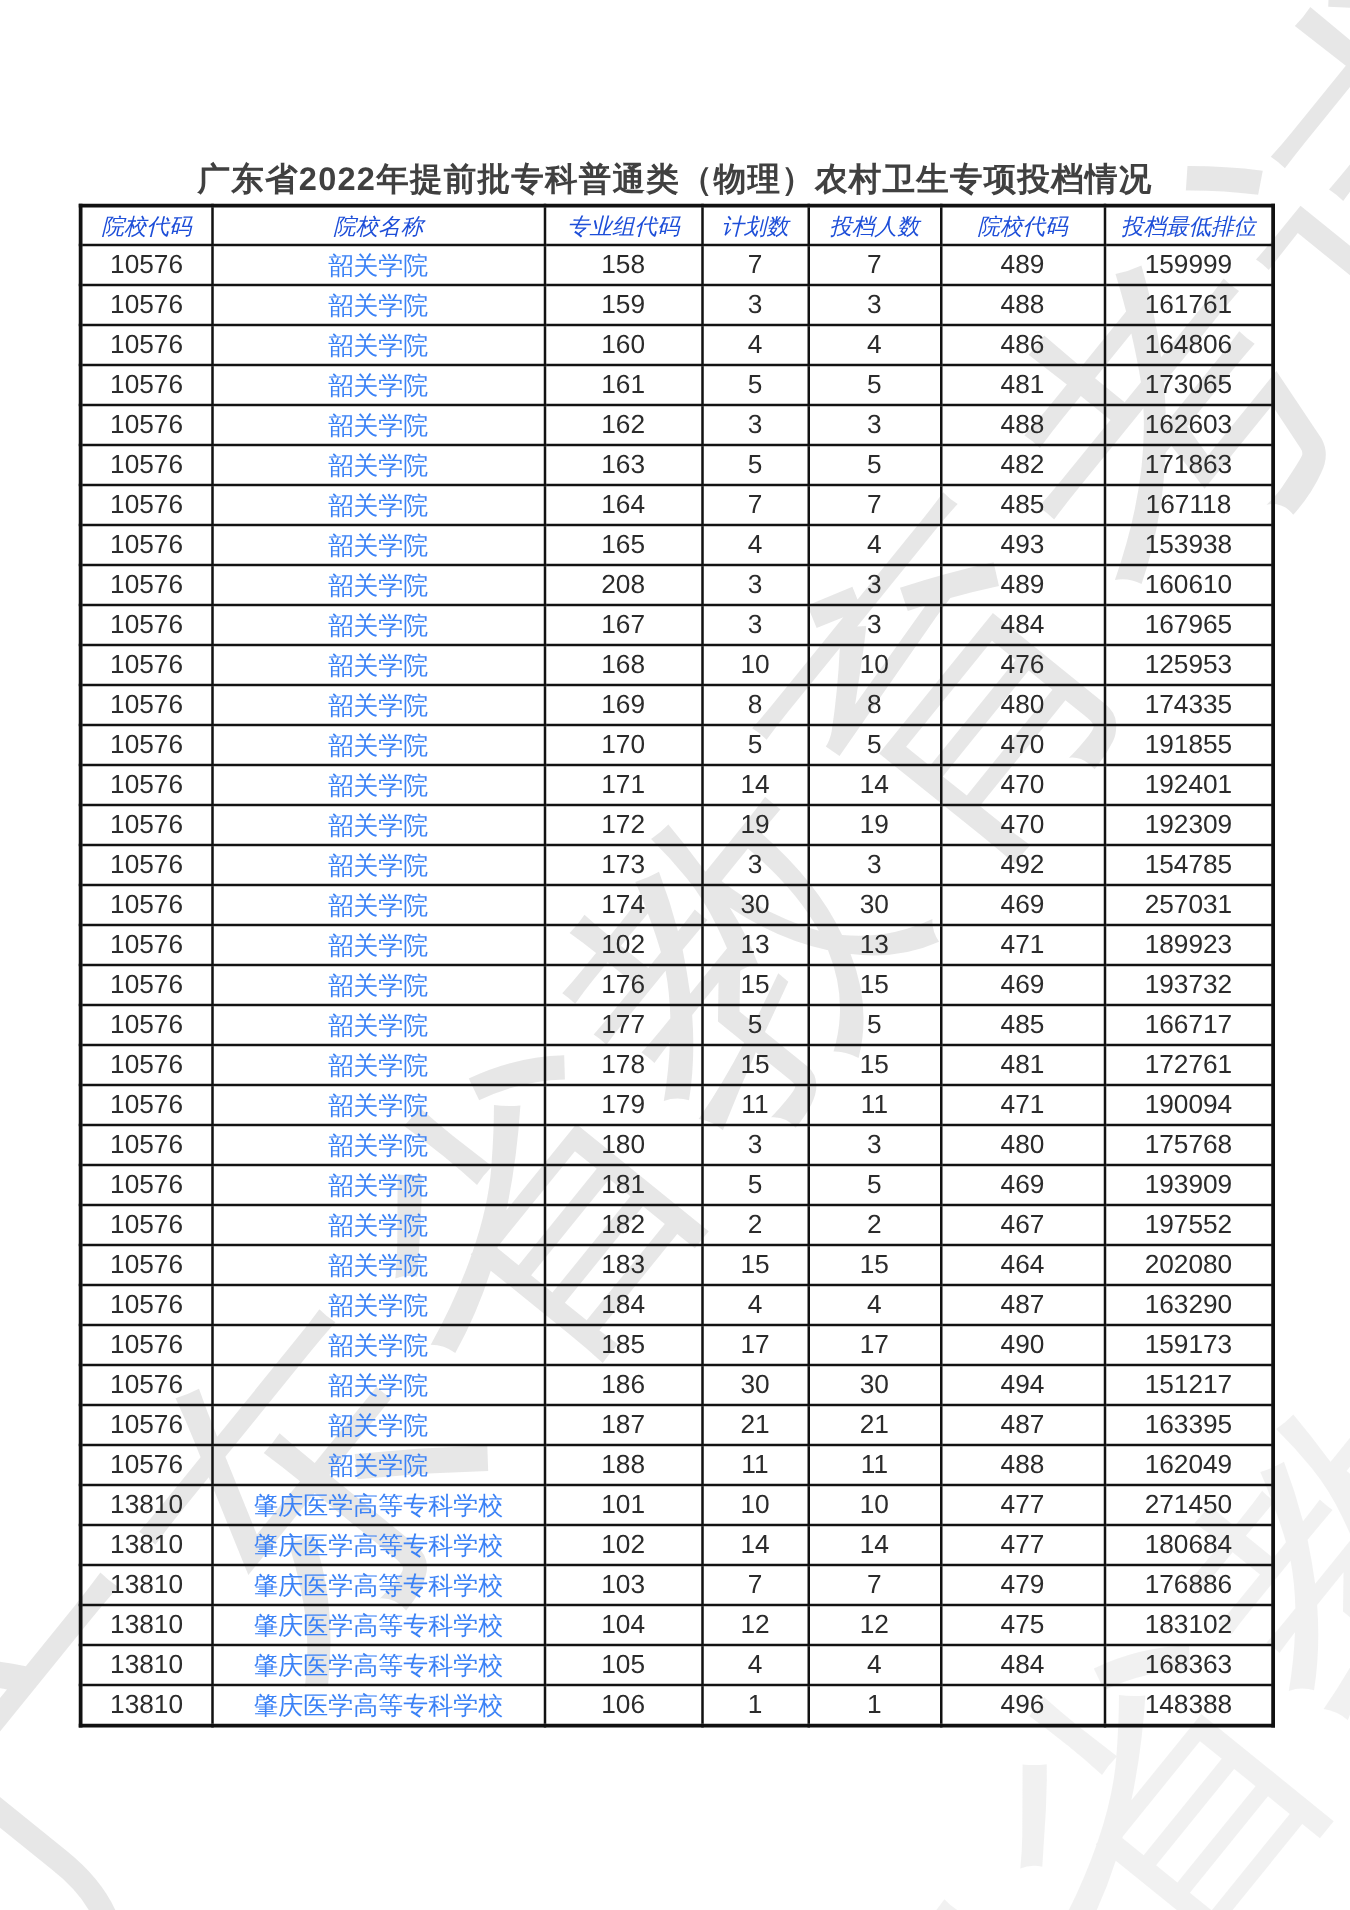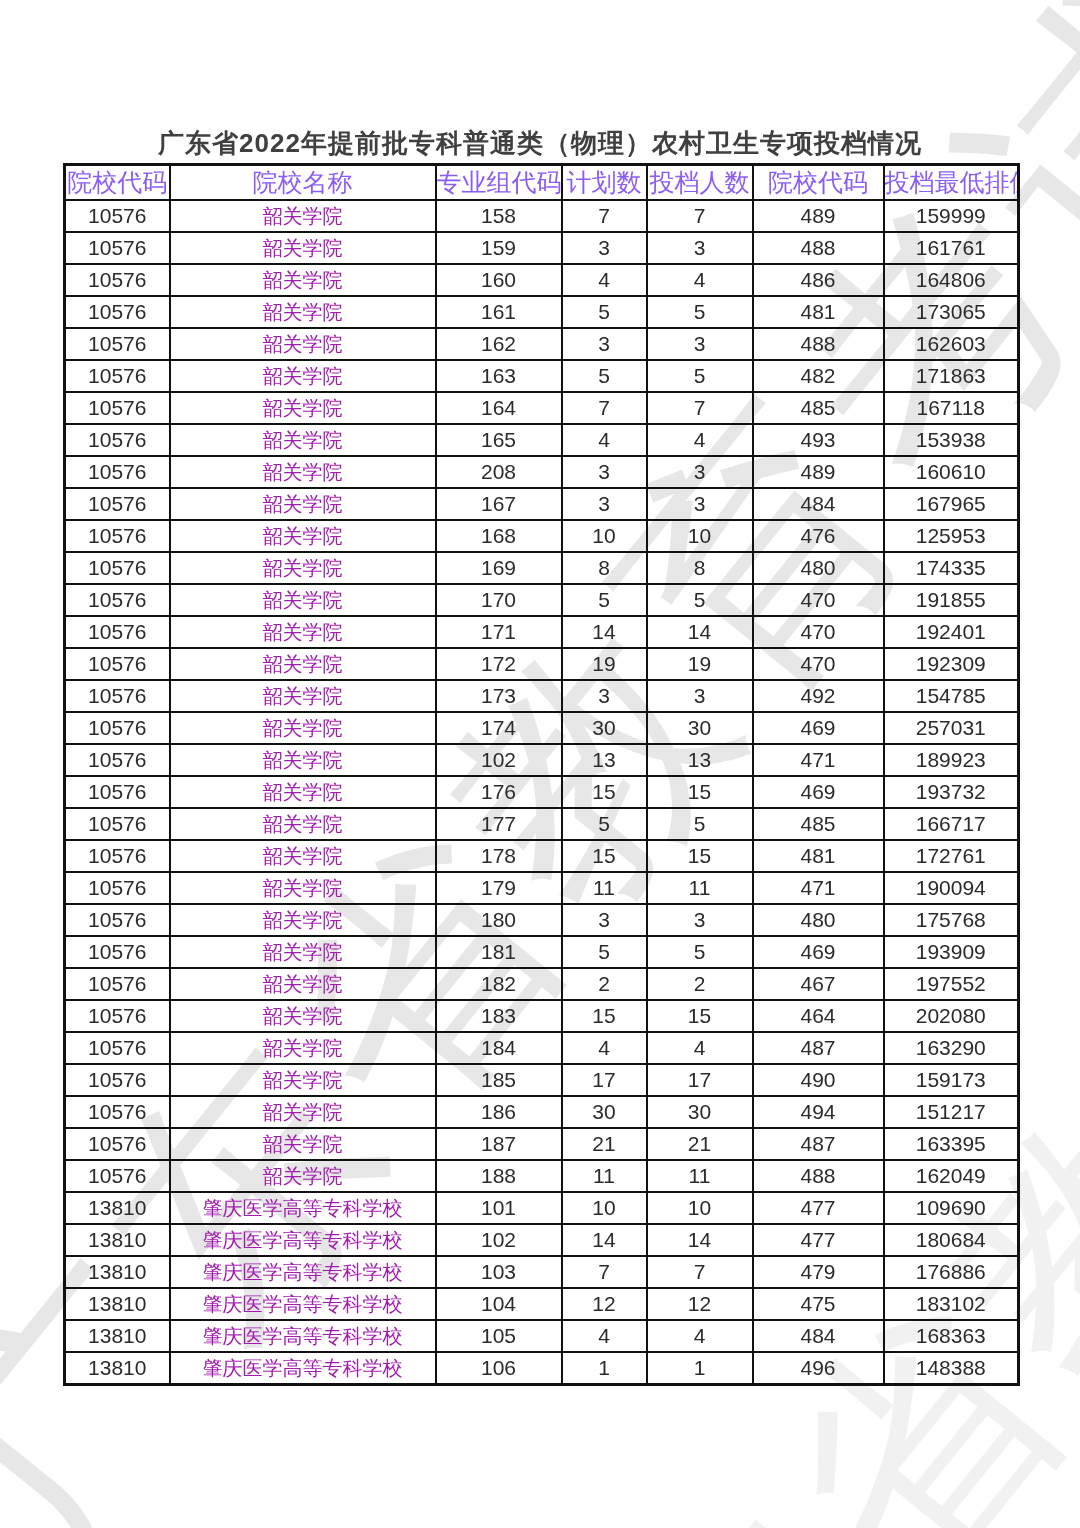--- a/index.html
+++ b/index.html
@@ -46,30 +46,31 @@
   .data-table th, .data-table td {
     border: 2px solid #111111;
     text-align: center;
     vertical-align: middle;
     padding: 0;
     overflow: hidden;
     white-space: nowrap;
   }
   .data-table th {
     height: 29px;
-    font-size: 25px;
+    font-size: 18px;
     font-weight: normal;
-    color: #8b5cf6;
+    color: #1d4ed8;
+    font-style: italic;
   }
   .data-table td {
     height: 30px;
     font-size: 21px;
     color: #2b2b2b;
   }
-  .data-table td:nth-child(2) { font-size: 20px; color: #a21caf; }
+  .data-table td:nth-child(2) { font-size: 20px; color: #3b82f6; }
   .footer {
     position: absolute;
     top: 1474px; left: 0; width: 100%;
     text-align: center;
     font-size: 18px;
     color: #3c3c3c;
     letter-spacing: 2px;
   }
 </style>
 </head>
@@ -385,21 +386,21 @@
             <td>488</td>
             <td>162049</td>
           </tr>
           <tr>
             <td>13810</td>
             <td>肇庆医学高等专科学校</td>
             <td>101</td>
             <td>10</td>
             <td>10</td>
             <td>477</td>
-            <td>109690</td>
+            <td>271450</td>
           </tr>
           <tr>
             <td>13810</td>
             <td>肇庆医学高等专科学校</td>
             <td>102</td>
             <td>14</td>
             <td>14</td>
             <td>477</td>
             <td>180684</td>
           </tr>

